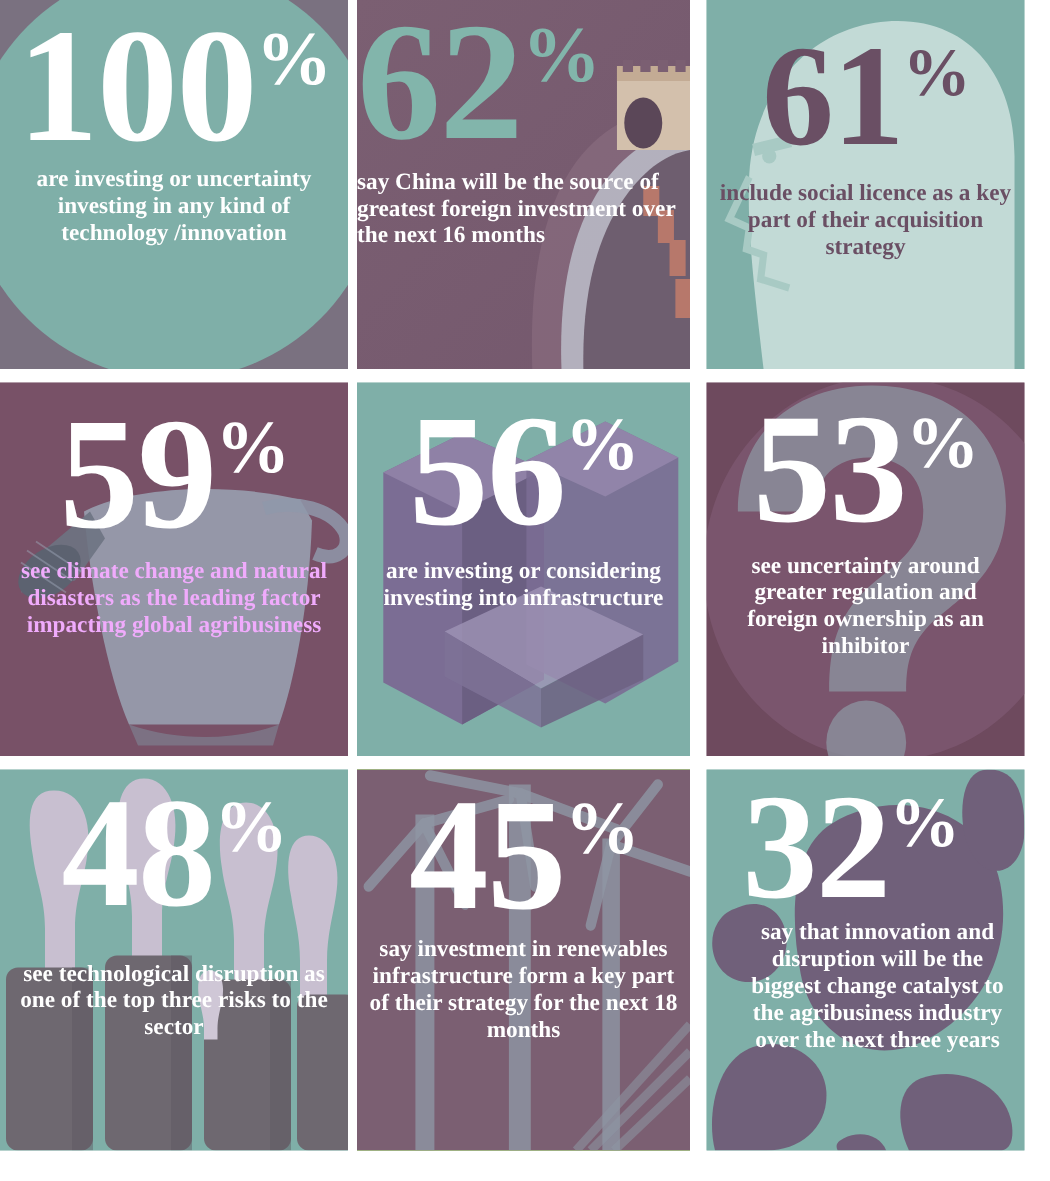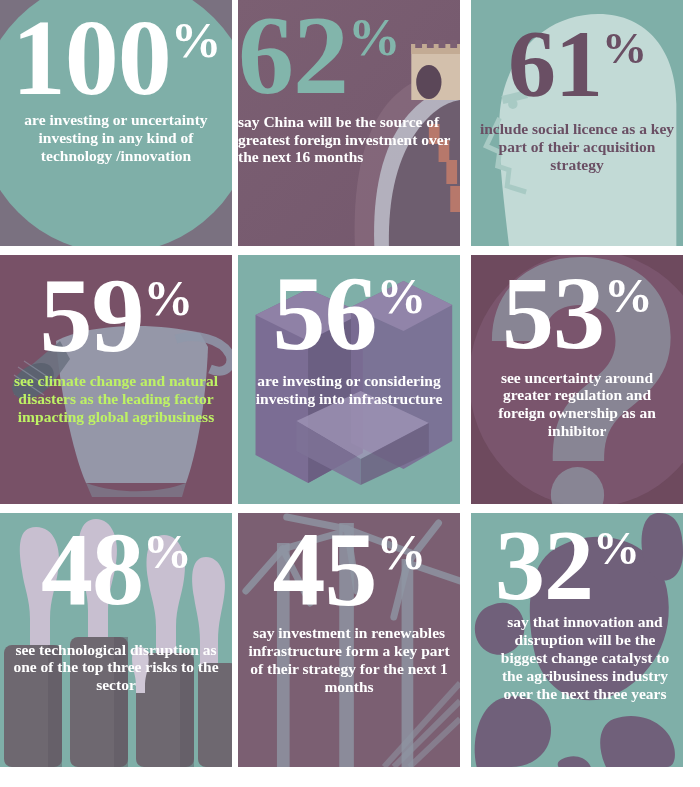--- a/index.html
+++ b/index.html
@@ -73,21 +73,21 @@
   
   .c3{background:#7fafa8;}
   .c3 .content{align-items:center;text-align:center;border-radius:23px;}
   .c3 .stat{color:#6a4f64;font-size:96px;margin-top:18px;}
   .c3 .desc{color:#6a4f64;margin-top:14px;}
 
   
   .c4{background:#775068;background:#785167;}
   .c4 .content{align-items:center;text-align:center;}
   .c4 .stat{color:#ffffff;font-size:106px;margin-top:10px;}
-  .c4 .desc{color:#bef264;margin-top:10px;}
+  .c4 .desc{color:#f0abfc;margin-top:10px;}
 
   
   .c5{background:#7fafa8;}
   .c5 .content{align-items:center;text-align:center;}
   .c5 .stat{color:#ffffff;font-size:106px;margin-top:8px;}
   .c5 .desc{color:#ffffff;margin-top:12px;}
 
   
   .c6{background:#6e4a5e;}
   .c6 .content{align-items:center;text-align:center;}
@@ -272,21 +272,21 @@
         <path d="M174 50 L160 104"></path>
       </g>
       <g stroke="#8f97a4" stroke-width="6" opacity="0.55" fill="none">
         <path d="M150 254 L228 170"></path>
         <path d="M160 254 L228 188"></path>
         <path d="M176 254 L228 206"></path>
       </g>
     </svg>
     <div class="content">
       <div class="stat"><span>45</span><span class="pct">%</span></div>
-      <div class="desc">say investment in renewables infrastructure form a key part of their strategy for the next 1 months</div>
+      <div class="desc">say investment in renewables infrastructure form a key part of their strategy for the next 18 months</div>
     </div>
   </div>
 
   <div class="cell c9">
     <svg class="art" viewBox="0 0 223 254" preserveAspectRatio="none">
       <rect width="223" height="254" fill="#7fafa8"></rect>
       <g fill="#70607a">
         <path d="M88 36 C132 10 196 26 206 76 C216 126 188 166 150 182 C112 198 74 176 66 136 C58 96 60 52 88 36 Z"></path>
         <path d="M198 0 C218 0 223 18 223 40 C223 60 210 72 196 66 C180 58 176 28 182 12 C186 2 192 0 198 0 Z"></path>
         <path d="M22 92 C42 84 58 98 56 118 C54 136 36 146 20 140 C4 134 0 114 8 102 C12 96 16 94 22 92 Z"></path>

